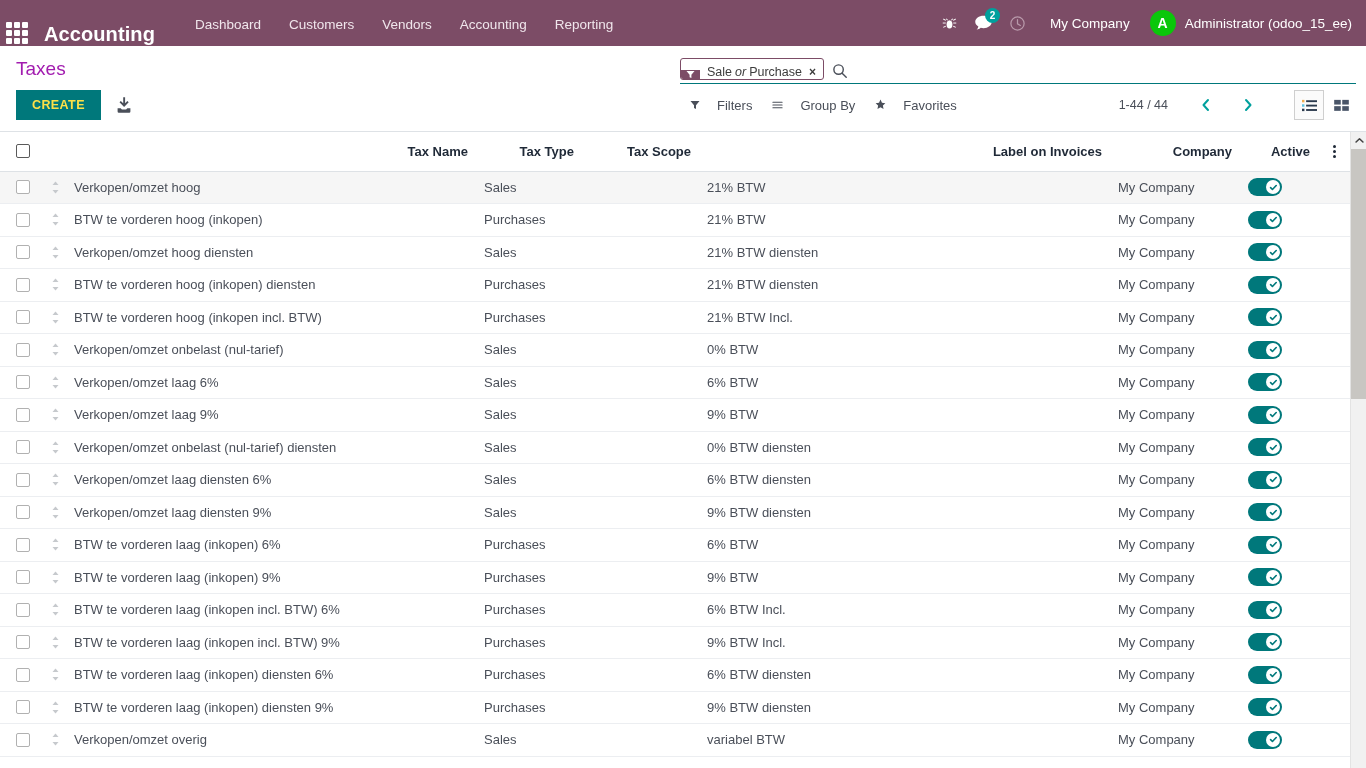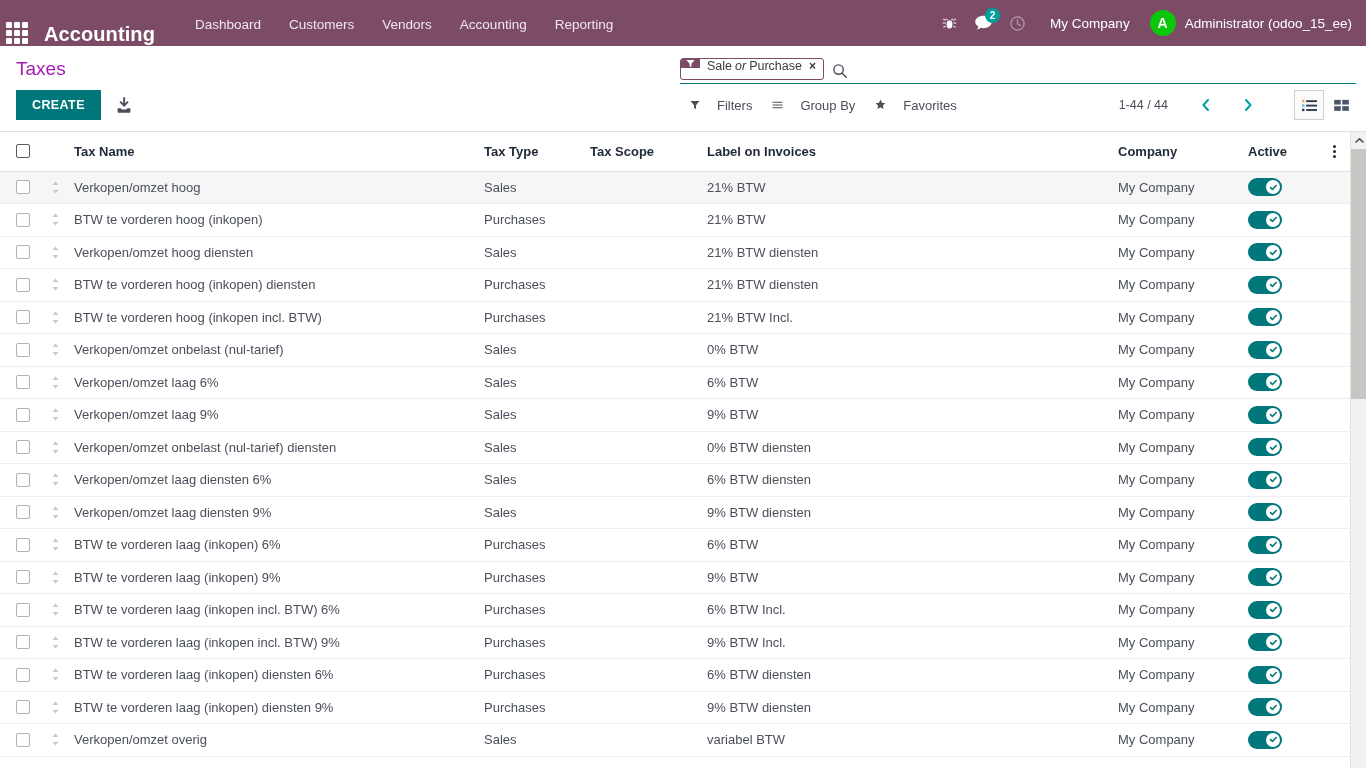--- a/index.html
+++ b/index.html
@@ -91,21 +91,21 @@
     color: #a21caf;
     font-weight: normal;
   }
   .cp-buttons {
     position: absolute;
     left: 16px; top: 44px;
     display: flex; align-items: center; gap: 14px;
   }
   .btn-create {
     background: #00787b;
-    color: #ffffff;
+    color: #fde047;
     border: none;
     font-size: 12.5px;
     font-weight: bold;
     letter-spacing: .4px;
     padding: 8px 16px;
     cursor: pointer;
     font-family: "Liberation Sans", sans-serif;
   }
   .icon-import { cursor: pointer; display: flex; align-items: center; }
 
@@ -114,21 +114,21 @@
     position: absolute;
     left: 680px; top: 12px;
     width: 676px;
   }
   .search-row {
     display: flex; align-items: stretch;
     border-bottom: 1px solid #00787b;
     height: 26px;
   }
   .facet {
-    display: flex; align-items: flex-start;
+    display: flex; align-items: flex-end;
     border: 1px solid #7c4c66;
     border-radius: 3px;
     height: 22px;
     overflow: hidden;
     background: #fff;
   }
   .facet-icon {
     background: #7c4c66;
     color: #ffffff;
     display: flex; align-items: center; justify-content: center;
@@ -208,21 +208,21 @@
     height: 682px;
     overflow: hidden;
     background: #fff;
   }
   table { width: 1350px; border-collapse: collapse; table-layout: fixed; }
   thead th {
     height: 39px;
     font-size: 13px;
     font-weight: bold;
     color: #1f2937;
-    text-align: left;
+    text-align: right;
     border-bottom: 1px solid #dee2e6;
     background: #ffffff;
     padding: 0 8px;
     vertical-align: middle;
     white-space: nowrap;
     margin-left: 20px;
   }
   tbody td {
     height: 32.5px;
     font-size: 13px;

